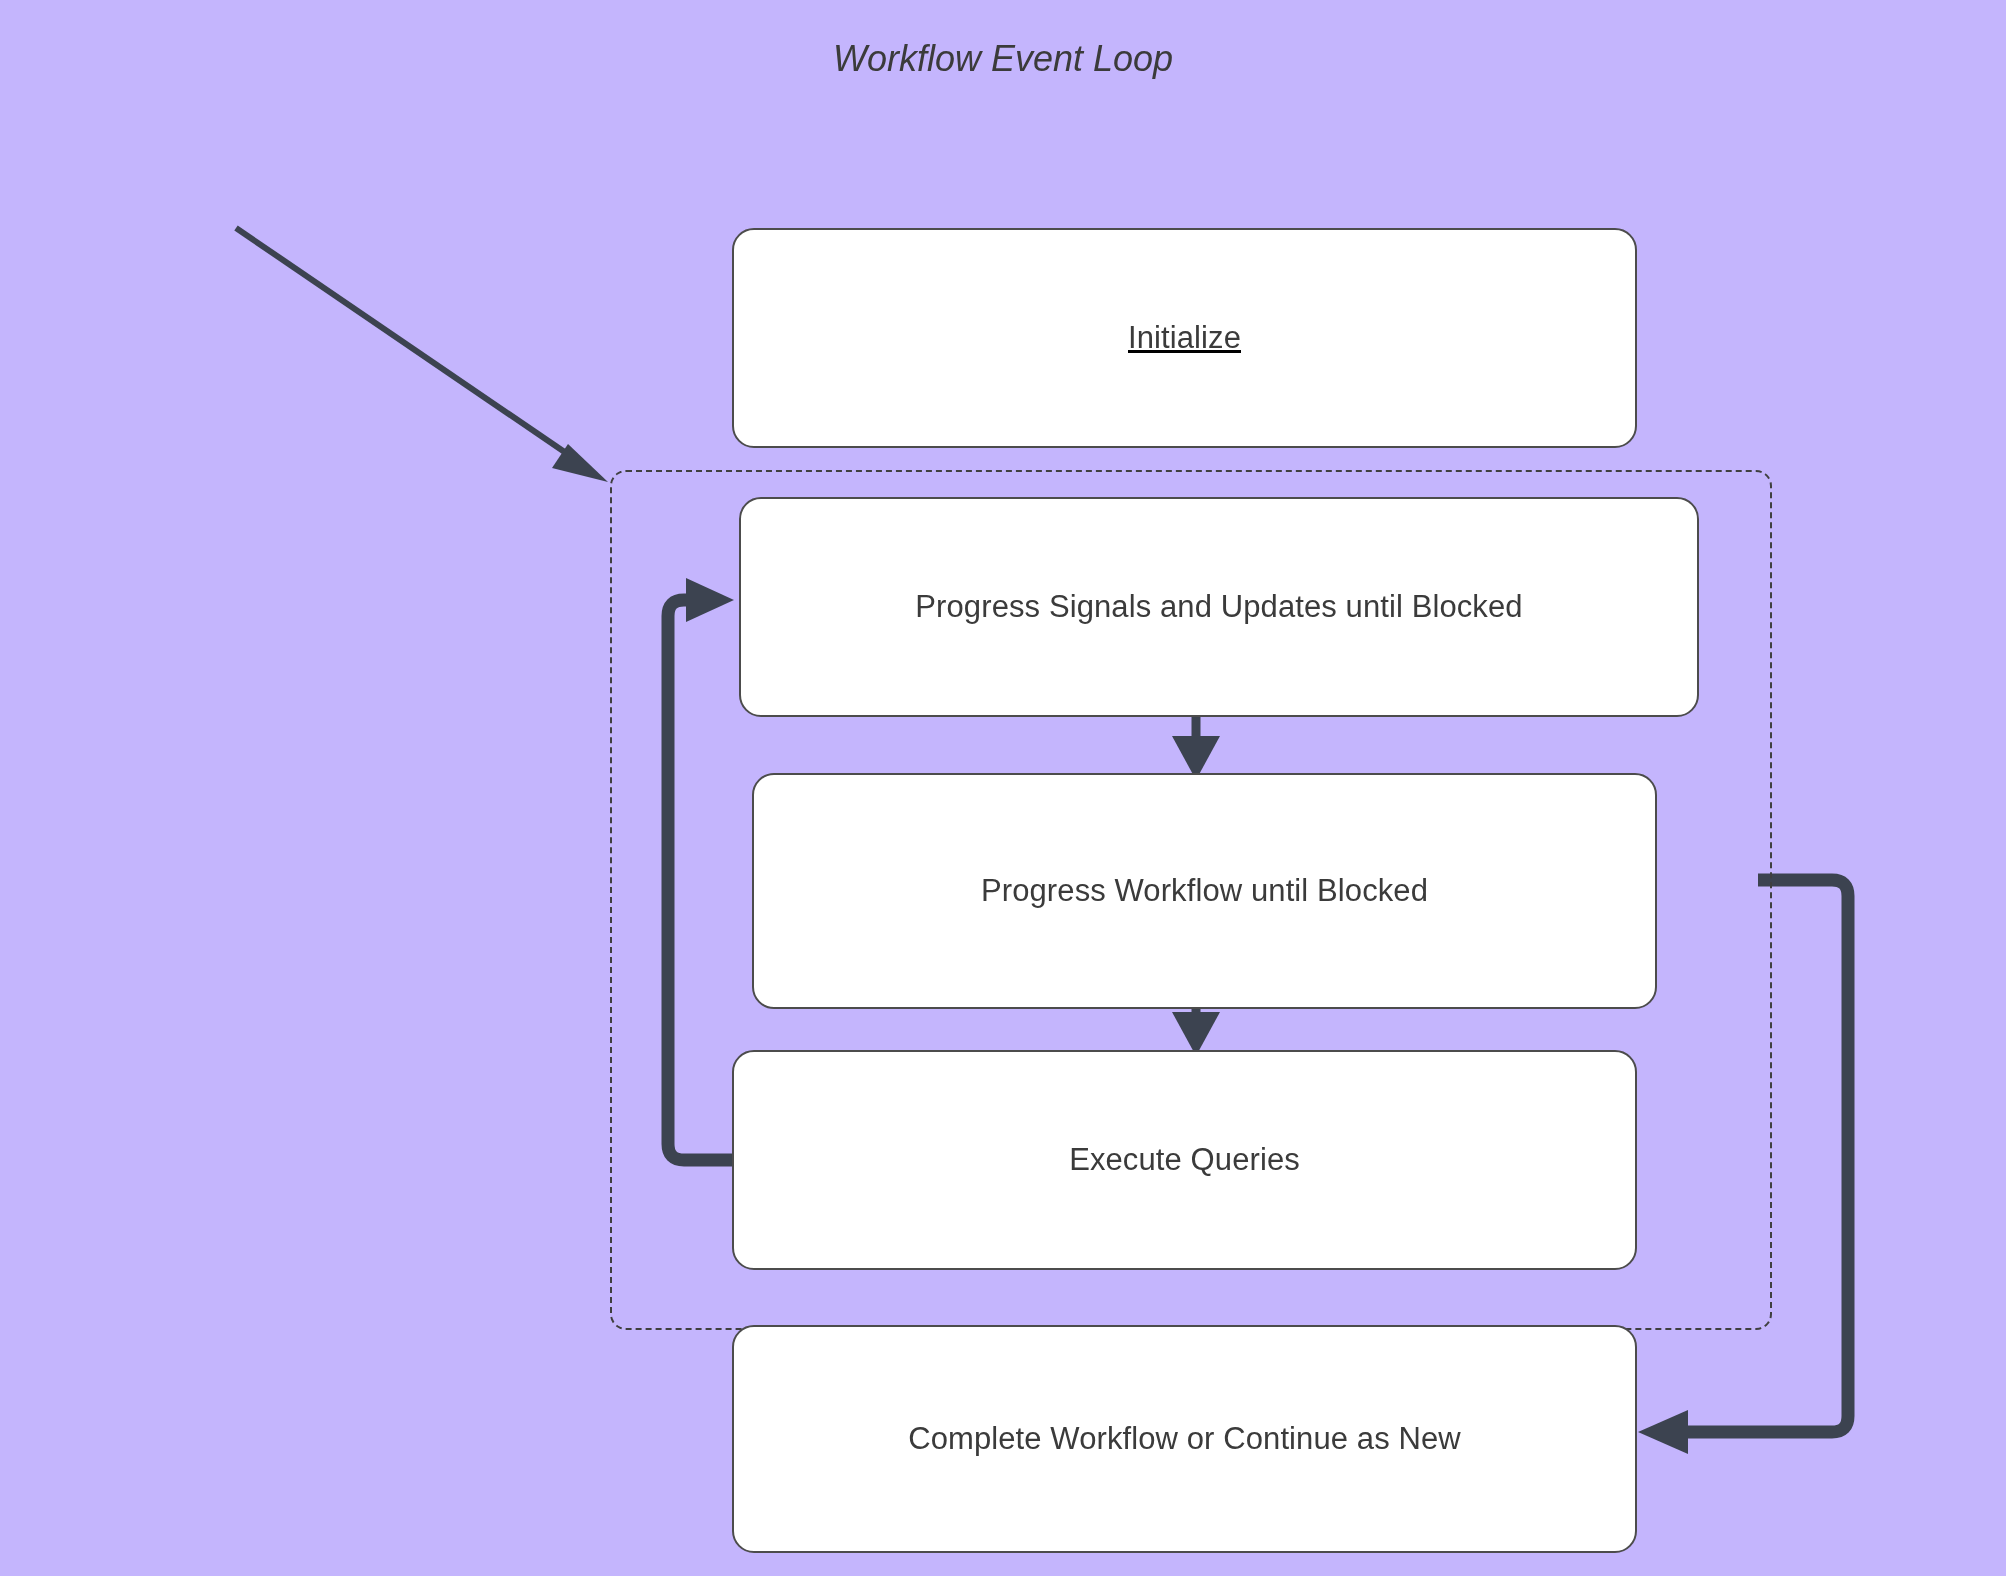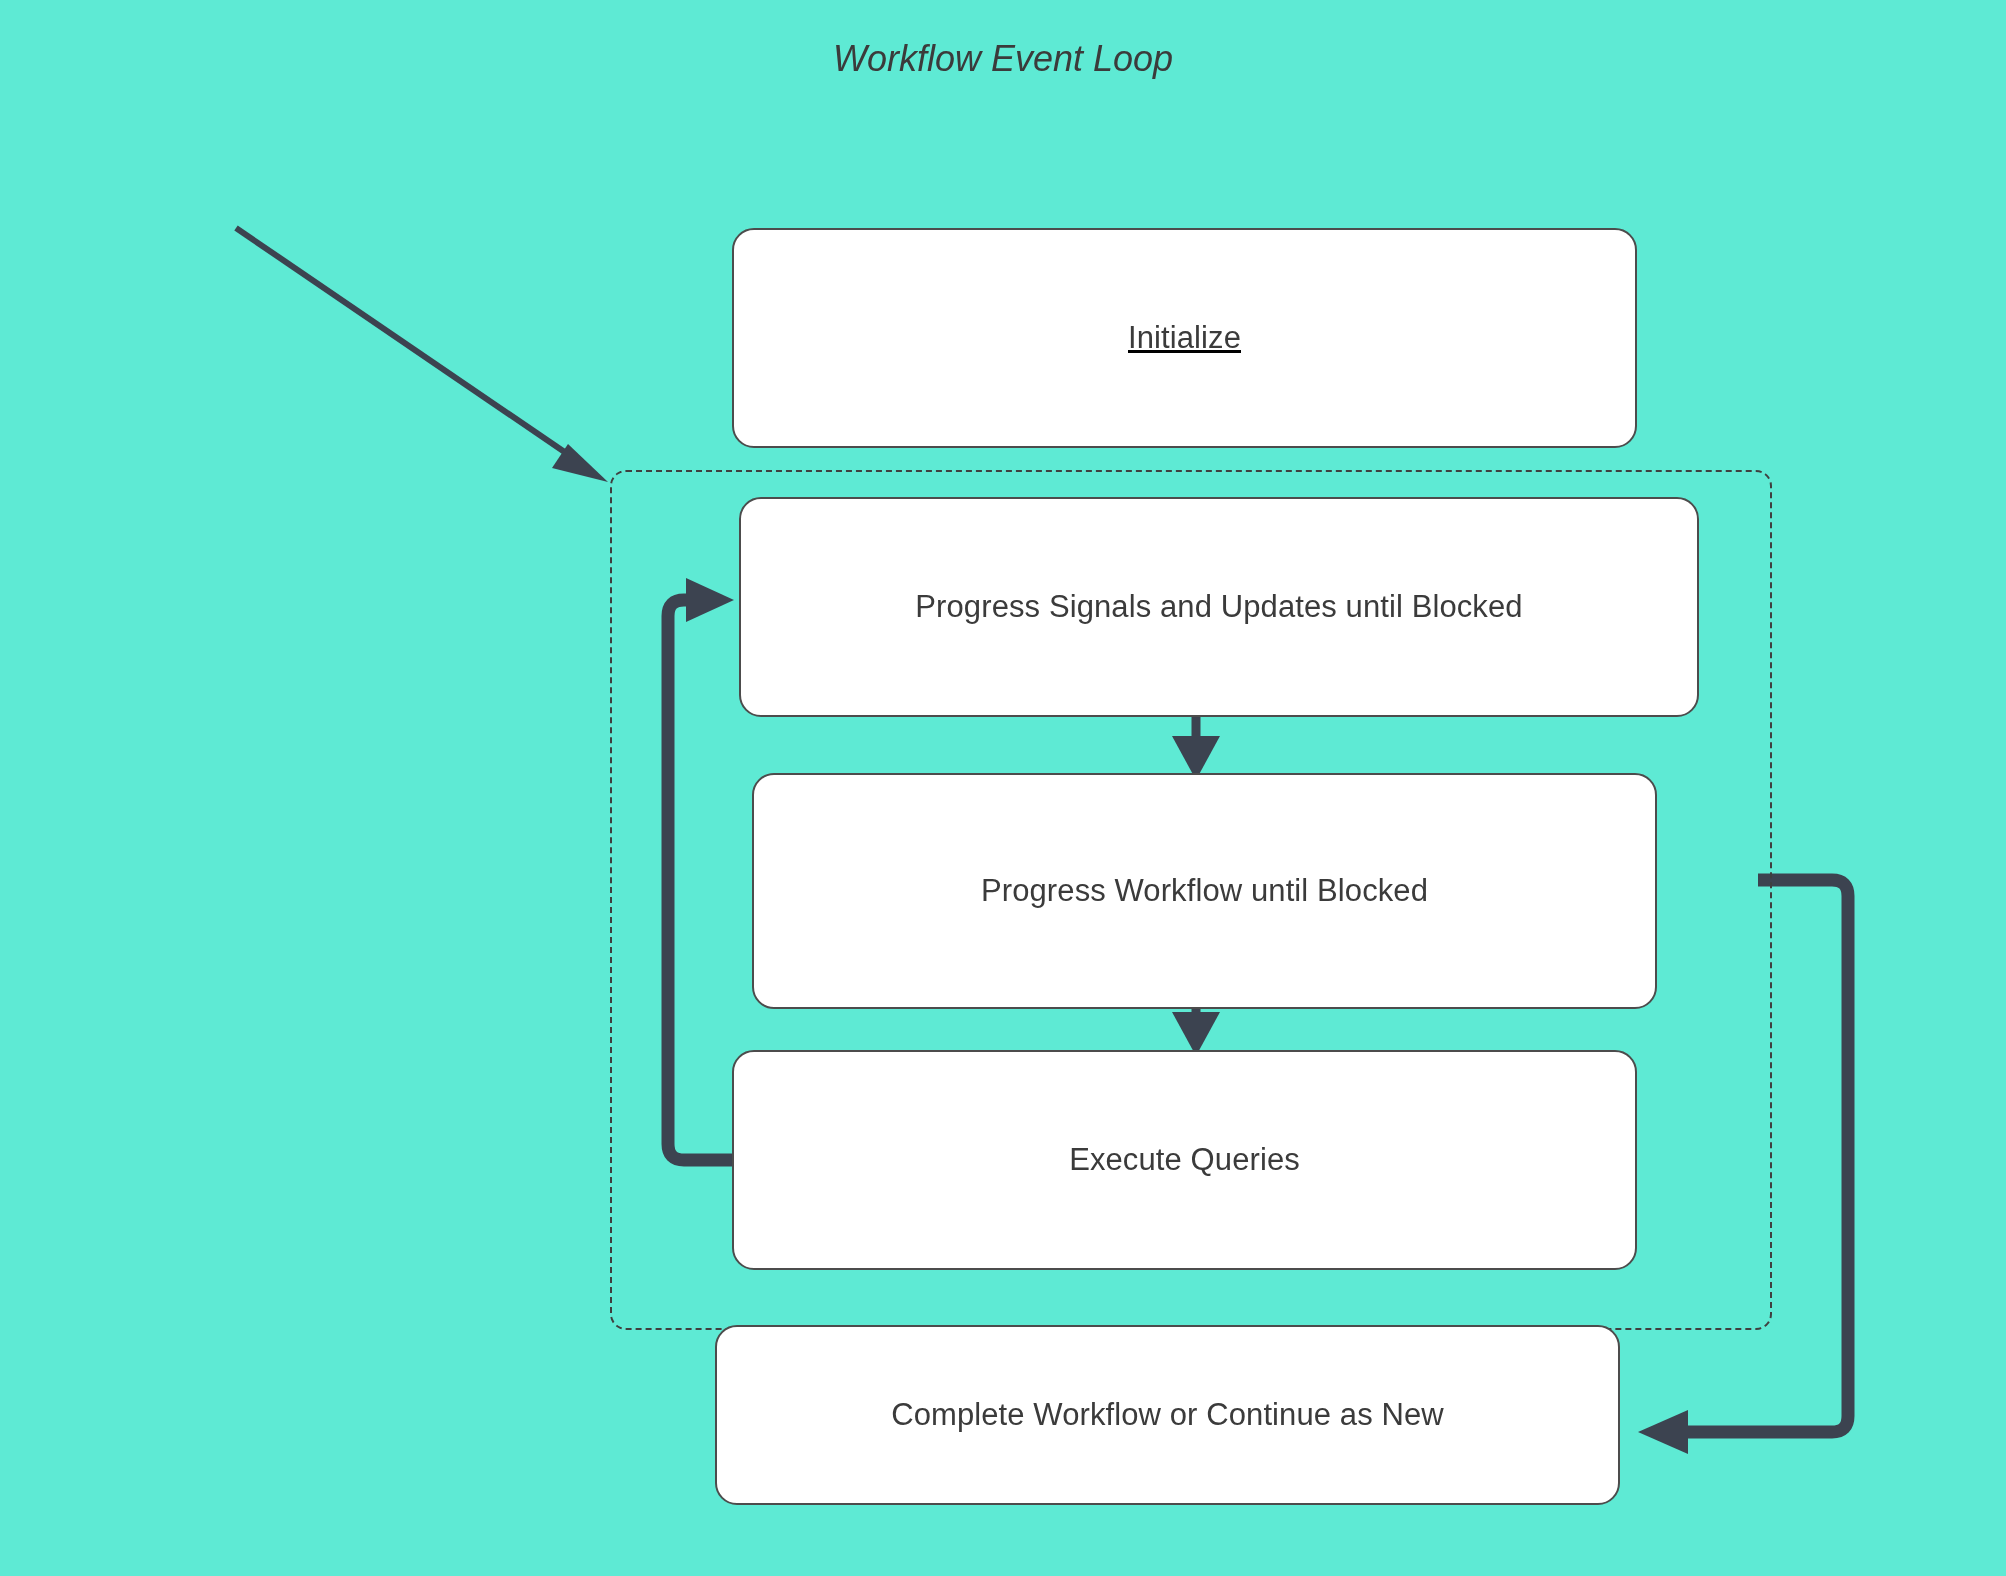--- a/index.html
+++ b/index.html
@@ -7,21 +7,21 @@
     padding: 0;
     background: #ffffff;
   }
   body {
     font-family: "Liberation Sans", sans-serif;
   }
   #canvas {
     position: relative;
     width: 2006px;
     height: 1576px;
-    background: #5eead4;
+    background: #c4b5fd;
     overflow: hidden;
   }
   .diagram-svg {
     position: absolute;
     left: 0;
     top: 0;
     width: 2006px;
     height: 1576px;
   }
   .node-box {
@@ -121,17 +121,17 @@
   </div>
 
   <div class="node-box" style="left:752px; top:773px; width:905px; height:236px;justify-content:center;">
     <span class="node-label">Progress Workflow until Blocked</span>
   </div>
 
   <div class="node-box" style="left:732px; top:1050px; width:905px; height:220px;">
     <span class="node-label">Execute Queries</span>
   </div>
 
-  <div class="node-box" style="left:715px; top:1325px; width:905px; height:180px;">
+  <div class="node-box" style="left:732px; top:1325px; width:905px; height:228px;">
     <span class="node-label">Complete Workflow or Continue as New</span>
   </div>
 
 </div>
 
 </body></html>

